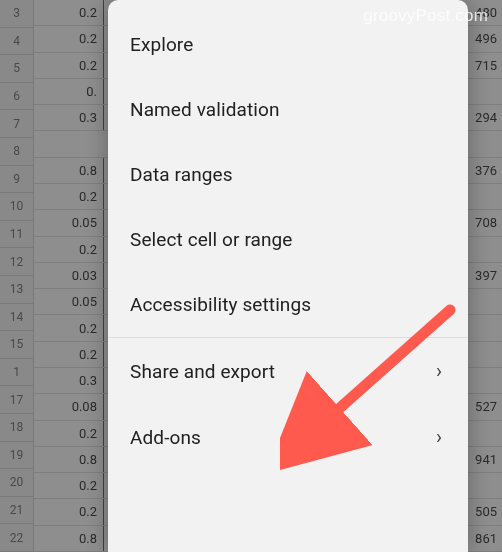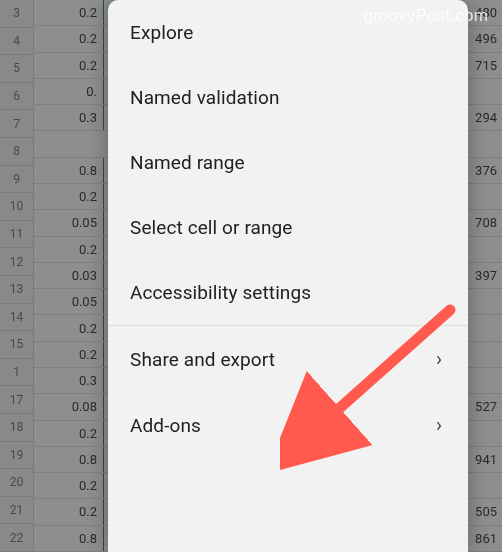--- a/index.html
+++ b/index.html
@@ -67,20 +67,21 @@
     .menu-panel {
       position: absolute;
       top: 0;
       left: 108px;
       width: 360px;
       height: 552px;
       background: #f2f2f2;
       border-radius: 10px 10px 0 0;
       z-index: 3;
       box-shadow: -6px 0 18px rgba(0,0,0,0.15), 6px 0 18px rgba(0,0,0,0.15);
+      padding-top: 12px;
     }
     .menu-item {
       padding: 21px 24px 21px 22px;
       font-size: 19px;
       color: #212121;
       letter-spacing: 0.1px;
       display: flex;
       align-items: center;
       justify-content: space-between;
       cursor: pointer;
@@ -227,21 +228,21 @@
 <div class="dim-overlay"></div>
 
 <div class="menu-panel">
   <div class="menu-item">
     <span>Explore</span>
   </div>
   <div class="menu-item">
     <span>Named validation</span>
   </div>
   <div class="menu-item">
-    <span>Named range</span>
+    <span>Data ranges</span>
   </div>
   <div class="menu-item">
     <span>Select cell or range</span>
   </div>
   <div class="menu-item">
     <span>Accessibility settings</span>
   </div>
   <div class="divider"></div>
   <div class="menu-item">
     <span>Share and export</span>

